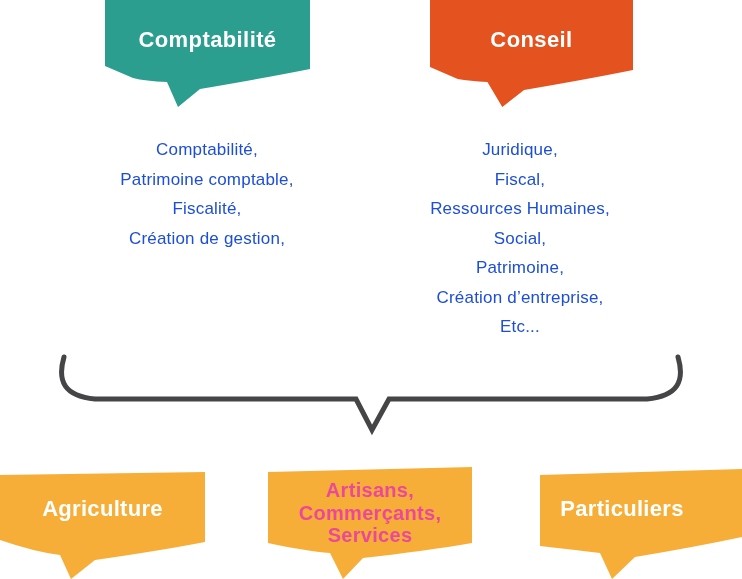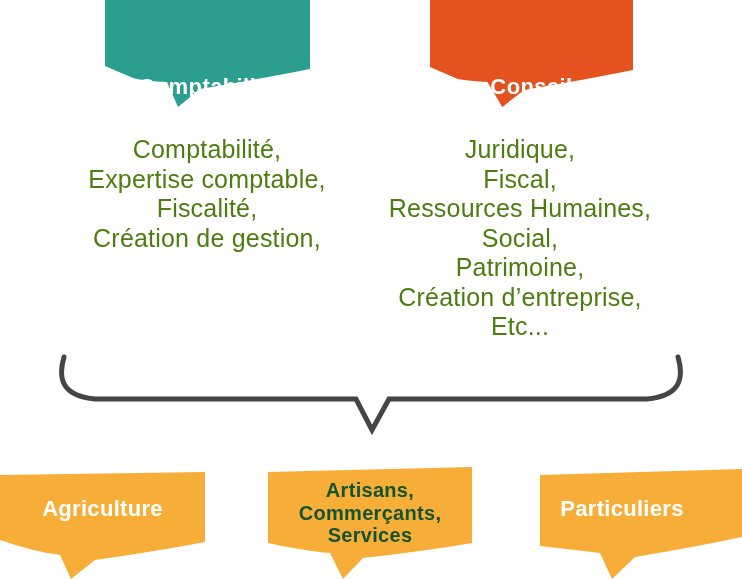--- a/index.html
+++ b/index.html
@@ -9,60 +9,59 @@
     background:#ffffff;
     overflow:hidden;
     font-family:"Liberation Sans", sans-serif;
   }
   svg.bubble{position:absolute;display:block;}
   .bubble-title{
     position:absolute;
     display:flex;align-items:center;justify-content:center;
     color:#ffffff;font-weight:bold;font-size:22px;letter-spacing:.4px;
     text-align:center;
-    margin-top:47px;
   }
   .service-list{
     position:absolute;
     text-align:center;
-    color:#4d7c0f;
-    font-size:25px;
+    color:#1d4ed8;
+    font-size:17px;
     line-height:29.5px;
     letter-spacing:.2px;
   }
   .bottom-label{
     position:absolute;
     display:flex;align-items:center;justify-content:center;
     color:#ffffff;font-weight:bold;font-size:22px;letter-spacing:.3px;
     text-align:center;
   }
   .bottom-label-stack{
     position:absolute;
-    color:#14532d;font-weight:bold;font-size:20px;letter-spacing:.3px;
+    color:#ec4899;font-weight:bold;font-size:20px;letter-spacing:.3px;
     text-align:center;line-height:22.5px;
   }
 </style>
 </head>
 <body>
 
 <div class="canvas">
 
   <svg class="bubble" style="left:105px;top:0;width:205px;height:108px" viewBox="0 0 205 108" preserveAspectRatio="none">
     <path d="M0,0 L205,0 L205,69 Q160,78 95,89 L73,107 L62,82 Q40,81 28,78 L0,66 Z" fill="#2B9E90"></path>
   </svg>
   <div class="bubble-title" style="left:105px;top:0;width:205px;height:80px">Comptabilité</div>
 
   <svg class="bubble" style="left:430px;top:0;width:203px;height:108px" viewBox="0 0 205 108" preserveAspectRatio="none">
     <path d="M0,0 L205,0 L205,70 Q160,79 95,90 L73,107 L58,82 Q40,81 28,79 L0,67 Z" fill="#E4521F"></path>
   </svg>
   <div class="bubble-title" style="left:430px;top:0;width:203px;height:80px">Conseil</div>
 
   <div class="service-list" style="left:57px;top:135px;width:300px">
     <div>Comptabilité,</div>
-    <div>Expertise comptable,</div>
+    <div>Patrimoine comptable,</div>
     <div>Fiscalité,</div>
     <div>Création de gestion,</div>
   </div>
 
   <div class="service-list" style="left:370px;top:135px;width:300px">
     <div>Juridique,</div>
     <div>Fiscal,</div>
     <div>Ressources Humaines,</div>
     <div>Social,</div>
     <div>Patrimoine,</div>

